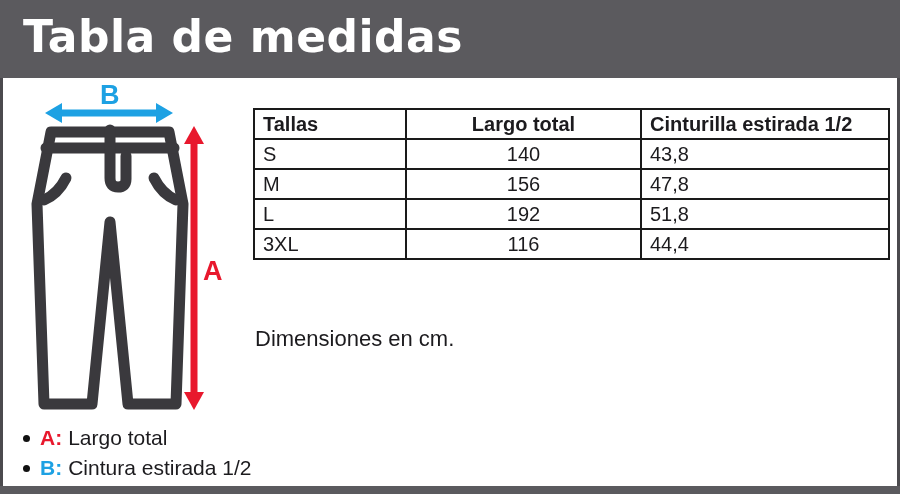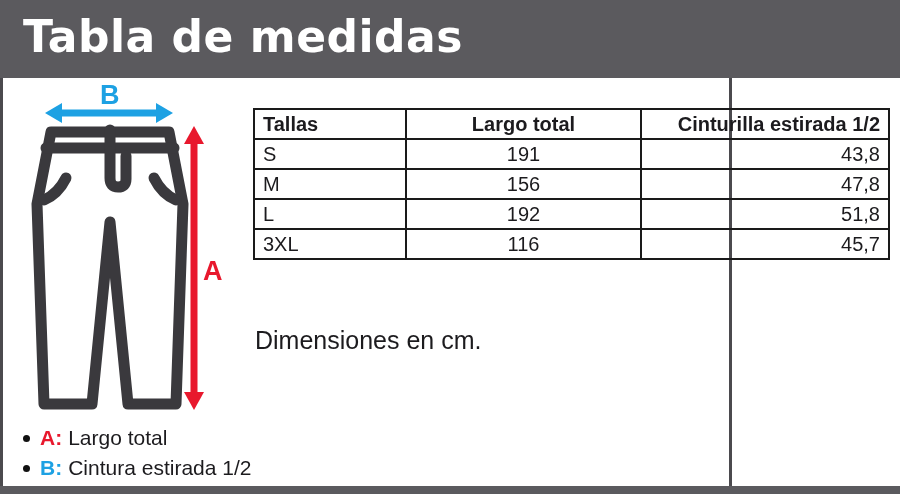--- a/index.html
+++ b/index.html
@@ -3,21 +3,21 @@
 <meta charset="utf-8">
 <style>
   :root{
     --header_bg:#5b5a5e; --footer_bg:#5b5a5e; --side_border:#4b4a4e;
     --pants:#3a393d; --red:#e8182d; --blue:#1da1e3;
     --text:#1c1b1e; --table_border:#1a1a1a; --title_color:#ffffff;
   }
   *{margin:0;padding:0;box-sizing:border-box;}
   html,body{width:900px;height:494px;overflow:hidden;background:#fff;}
   body{font-family:"Liberation Sans",sans-serif;color:var(--text);}
-  .frame{position:relative;width:732px;height:494px;background:#fff;}
+  .frame{position:relative;width:900px;height:494px;background:#fff;}
 
   .header-bar{
     position:absolute;left:0;top:0;width:900px;height:78px;
     background:var(--header_bg);display:flex;align-items:center;
   }
   .page-title{
     color:var(--title_color);
     font-family:"DejaVu Sans",sans-serif;
     font-weight:800;font-size:44px;letter-spacing:.5px;
     padding-left:23px;line-height:1;transform:translateY(-2px);
@@ -45,24 +45,24 @@
     font-size:20px;
   }
   .size-table th,.size-table td{
     border:2px solid var(--table_border);
     height:30px;padding:0 8px;line-height:1;
     font-weight:normal;white-space:nowrap;overflow:hidden;
   }
   .size-table th{font-weight:bold;}
   .size-table .col-tallas{width:152px;text-align:left;}
   .size-table .col-largo{width:235px;text-align:center;}
-  .size-table .col-cint{width:248px;text-align:right;}
+  .size-table .col-cint{width:248px;text-align:left;}
   .size-table td.col-tallas{text-align:left;}
 
-  .units-note{position:absolute;left:255px;top:326px;font-size:25px;}
+  .units-note{position:absolute;left:255px;top:326px;font-size:22px;}
 
   .legend{position:absolute;left:20px;top:423px;list-style:none;}
   .legend li{display:flex;align-items:center;height:30px;font-size:21px;}
   .legend .bullet{width:7px;height:7px;border-radius:50%;background:#111;margin:0 10px 0 3px;flex:0 0 auto;}
   .legend .key{font-weight:bold;margin-right:6px;}
   .legend .key-a{color:var(--red);}
   .legend .key-b{color:var(--blue);}
 </style>
 </head>
 <body>
@@ -108,37 +108,37 @@
     <thead>
       <tr>
         <th class="col-tallas">Tallas</th>
         <th class="col-largo">Largo total</th>
         <th class="col-cint">Cinturilla estirada 1/2</th>
       </tr>
     </thead>
     <tbody>
       <tr>
         <td class="col-tallas">S</td>
-        <td class="col-largo">191</td>
+        <td class="col-largo">140</td>
         <td class="col-cint">43,8</td>
       </tr>
       <tr>
         <td class="col-tallas">M</td>
         <td class="col-largo">156</td>
         <td class="col-cint">47,8</td>
       </tr>
       <tr>
         <td class="col-tallas">L</td>
         <td class="col-largo">192</td>
         <td class="col-cint">51,8</td>
       </tr>
       <tr>
         <td class="col-tallas">3XL</td>
         <td class="col-largo">116</td>
-        <td class="col-cint">45,7</td>
+        <td class="col-cint">44,4</td>
       </tr>
     </tbody>
   </table>
 
   <p class="units-note">Dimensiones en cm.</p>
 
   <ul class="legend">
     <li>
       <span class="bullet"></span>
       <span class="key key-a">A:</span>

